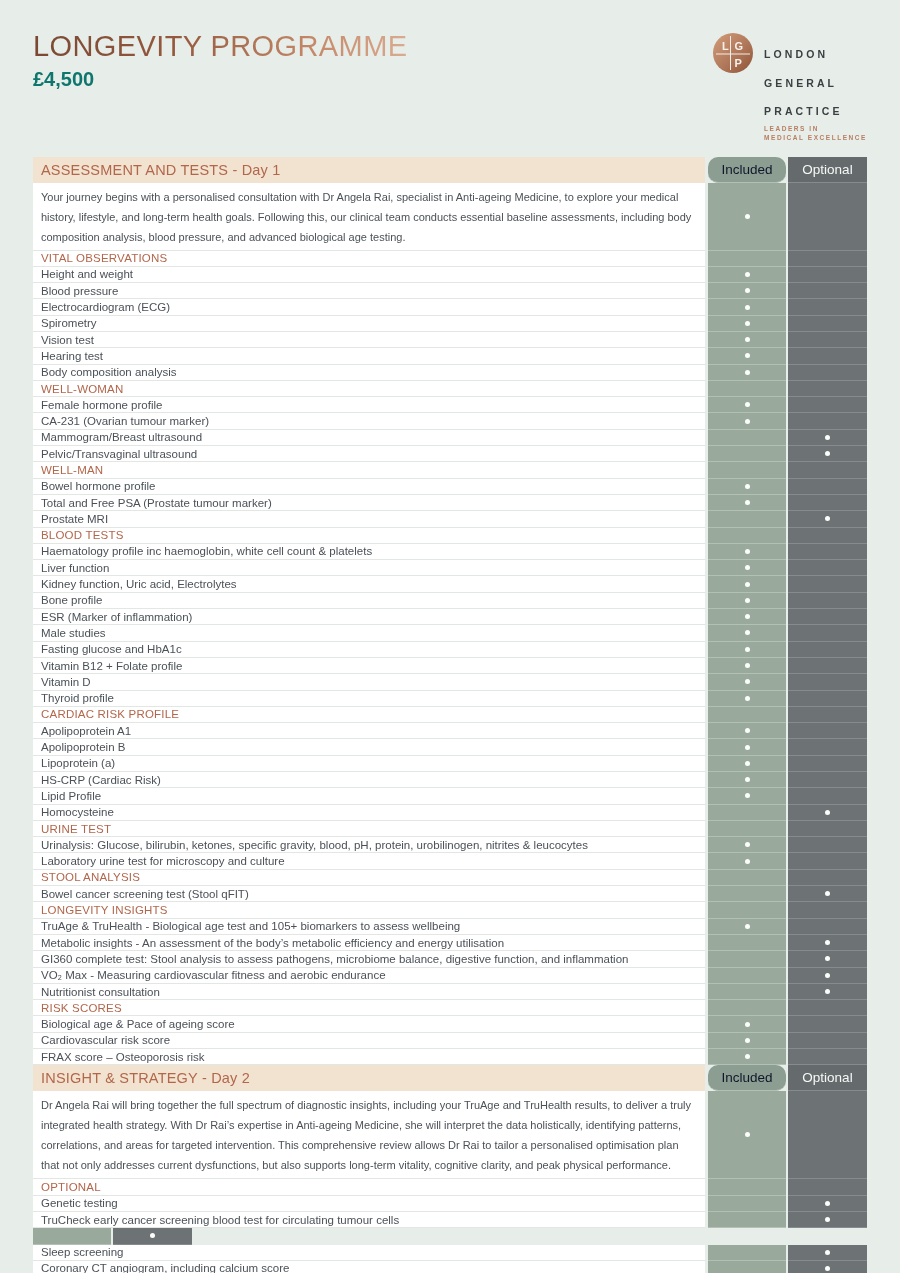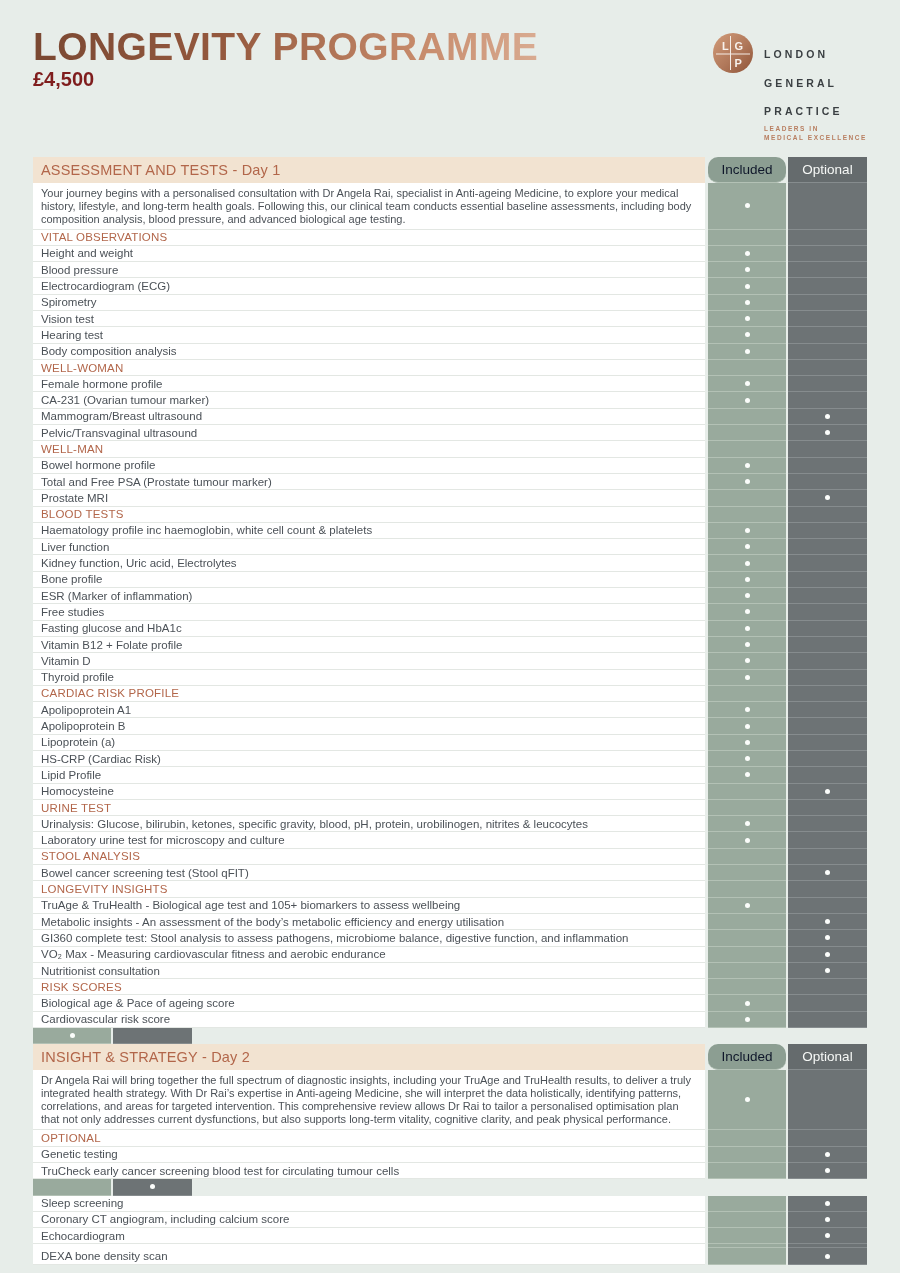--- a/index.html
+++ b/index.html
@@ -9,30 +9,30 @@
     font-family:"Liberation Sans", sans-serif;
     overflow:hidden;
     -webkit-font-smoothing:antialiased;
   }
   
   .page-header{
     display:flex;justify-content:space-between;align-items:flex-start;
     padding:30px 33px 0 33px;
   }
   .title{
-    font-size:39px;font-weight:700;letter-spacing:.4px;line-height:33px;
+    font-size:29px;font-weight:400;letter-spacing:.4px;line-height:33px;
     color:#a4664a;
   }
   @supports ((-webkit-background-clip:text) or (background-clip:text)){
     .title{
       background:linear-gradient(90deg,#7a4832 0%,#95593e 38%,#c68a6a 76%,#d9ab91 100%);
       -webkit-background-clip:text;background-clip:text;color:transparent;
     }
   }
-  .price{font-size:20px;font-weight:600;color:#7f1d1d;margin-top:5px;}
+  .price{font-size:20px;font-weight:600;color:#0f766e;margin-top:5px;}
   .logo{display:flex;align-items:flex-start;gap:11px;margin-top:3px;}
   .logo-circle{width:40px;height:40px;display:block;}
   .logo-name div{
     font-size:10.5px;font-weight:700;letter-spacing:3.1px;
     color:#3a3f42;line-height:13.5px;white-space:nowrap;margin-top:15px;
   }
   .logo-tagline{margin-top:5px;}
   .logo-tagline div{
     font-size:6.5px;font-weight:700;letter-spacing:1.55px;
     color:#b87e60;line-height:9px;white-space:nowrap;
@@ -61,21 +61,21 @@
   .subheader .label{color:#b2664a;letter-spacing:.2px;}
   .section-row .cell{height:26px;}
   .day-head{
     background:#f2e3d1;color:#b2664a;font-size:14.5px;letter-spacing:.2px;
     border-bottom:none;
   }
   .inc-head{background:#8c9e92;color:#0f172a;font-size:13.5px;border-radius:10px;}
   .opt-head{background:#656b6d;color:#f6f8f6;font-size:13.5px;}
   .paragraph .label{
     display:block;white-space:normal;padding:4px 8px 3px 8px;
-    font-size:11px;line-height:13px;height:auto;
+    font-size:11px;line-height:20px;height:auto;
   }
   .spacer .cell{height:4px;}
   .spacer .label{border-bottom:none;background:#ffffff;}
   .dot{width:5px;height:5px;border-radius:50%;background:#fbfdfb;}
 </style>
 </head>
 <body>
 
 <div class="page-header">
   <div>
@@ -272,21 +272,21 @@
       <div class="cell opt"></div>
     </div>
     <div class="row item">
       <div class="cell label">ESR (Marker of inflammation)</div>
       <div class="cell inc">
         <div class="dot"></div>
       </div>
       <div class="cell opt"></div>
     </div>
     <div class="row item">
-      <div class="cell label">Free studies</div>
+      <div class="cell label">Male studies</div>
       <div class="cell inc">
         <div class="dot"></div>
       </div>
       <div class="cell opt"></div>
     </div>
     <div class="row item">
       <div class="cell label">Fasting glucose and HbA1c</div>
       <div class="cell inc">
         <div class="dot"></div>
       </div>
@@ -444,20 +444,21 @@
       <div class="cell opt"></div>
     </div>
     <div class="row item">
       <div class="cell label">Cardiovascular risk score</div>
       <div class="cell inc">
         <div class="dot"></div>
       </div>
       <div class="cell opt"></div>
     </div>
     <div class="row item">
+      <div class="cell label">FRAX score – Osteoporosis risk</div>
       <div class="cell inc">
         <div class="dot"></div>
       </div>
       <div class="cell opt"></div>
     </div>
     <div class="row section-row">
       <div class="cell label day-head">INSIGHT &amp; STRATEGY - Day 2</div>
       <div class="cell inc inc-head">Included</div>
       <div class="cell opt opt-head">Optional</div>
     </div>

